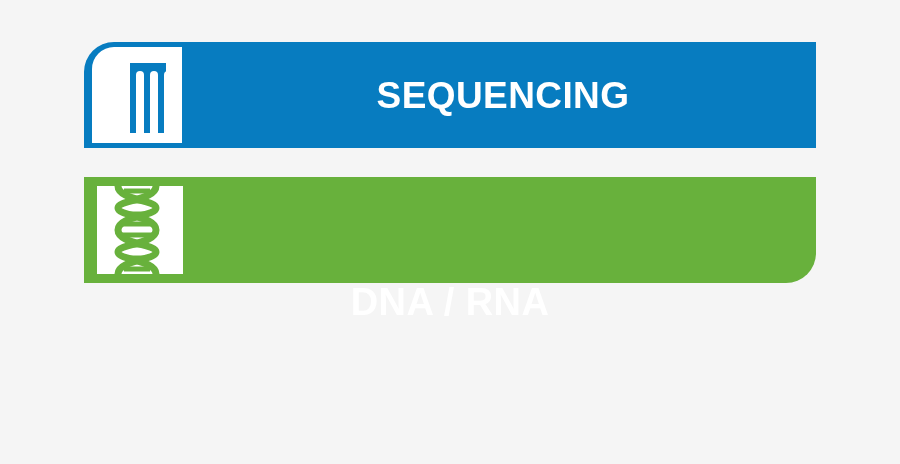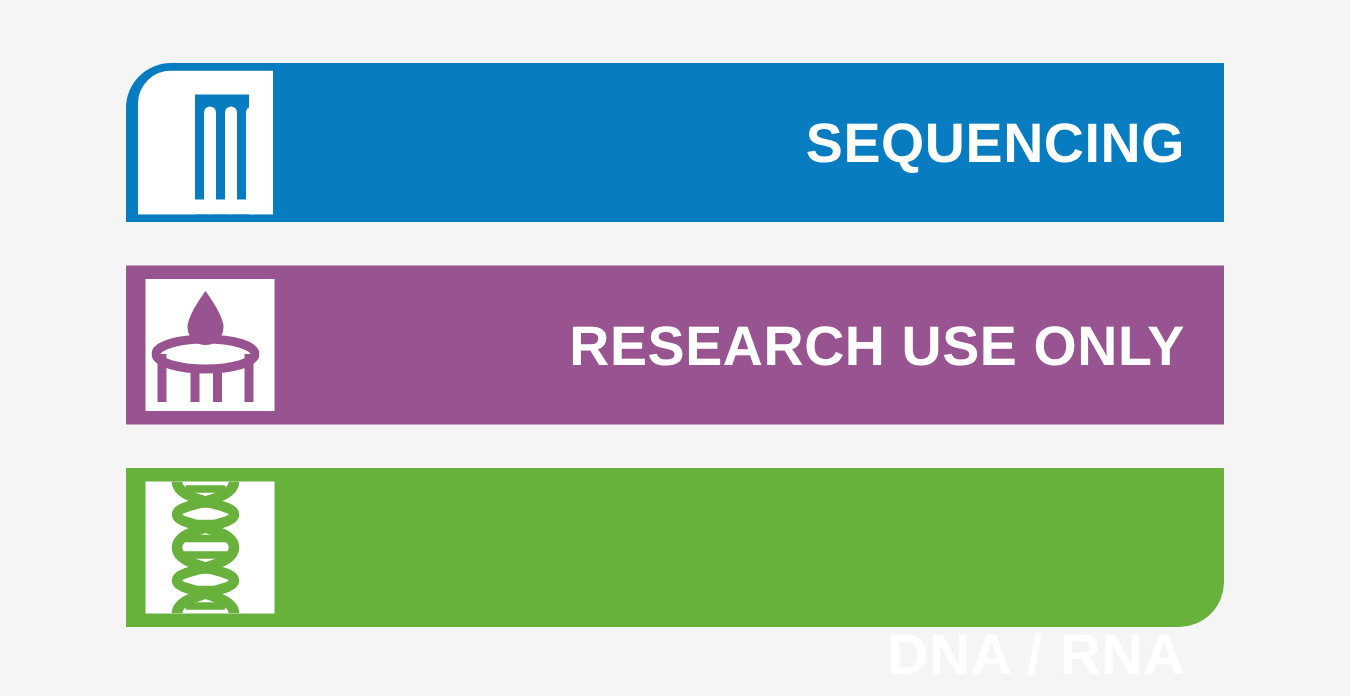--- a/index.html
+++ b/index.html
@@ -75,22 +75,22 @@
     justify-content: center;
     width: 100%;
     height: 100%;
   }
 
   
   .label-cell {
     flex: 1 1 auto;
     display: flex;
     align-items: center;
-    justify-content: flex-end;
-    padding-right: 26px;
+    justify-content: center;
+    padding-right: 0;
   }
   .label {
     color: #ffffff;
     font-weight: bold;
     font-size: 37px;
     letter-spacing: 0.4px;
     white-space: nowrap;
     line-height: 1;
   }
   .bar-dna .label { font-size: 38px; }
@@ -113,43 +113,20 @@
         <rect fill="#ffffff" x="58" y="24" width="8" height="72" rx="4"></rect>
         <rect fill="#ffffff" x="72" y="24" width="8" height="72" rx="4"></rect>
       </svg>
     </div>
 
     <div class="label-cell">
       <span class="label">SEQUENCING</span>
     </div>
   </div>
 
-  <div class="bar bar-ruo">
-
-    <div class="icon-cell">
-      <div class="icon-plate"></div>
-      <div class="icon-plate-inner">
-        <svg width="72" height="76" viewBox="0 0 72 76">
-
-          <path fill="#985490" d="M36 2 C36 2 48 18 48 26 A12 12 0 0 1 24 26 C24 18 36 2 36 2 Z"></path>
-
-          <ellipse cx="36" cy="44" rx="33" ry="10" fill="none" stroke="#985490" stroke-width="6"></ellipse>
-
-          <rect fill="#985490" x="4" y="44" width="6" height="32"></rect>
-          <rect fill="#985490" x="26" y="52" width="6" height="24"></rect>
-          <rect fill="#985490" x="41" y="52" width="6" height="24"></rect>
-          <rect fill="#985490" x="62" y="44" width="6" height="32"></rect>
-        </svg>
-      </div>
-    </div>
-
-    <div class="label-cell">
-      <span class="label">RESEARCH USE ONLY</span>
-    </div>
-  </div>
 
   <div class="bar bar-dna">
 
     <div class="icon-cell">
       <div class="icon-plate"></div>
       <div class="icon-plate-inner">
         <svg width="62" height="88" viewBox="0 0 62 88">
           <g stroke="#68b13c" stroke-width="7" fill="none" stroke-linecap="butt">
 
             <path d="M12 0 C12 14 50 14 50 22 C50 30 12 30 12 44

